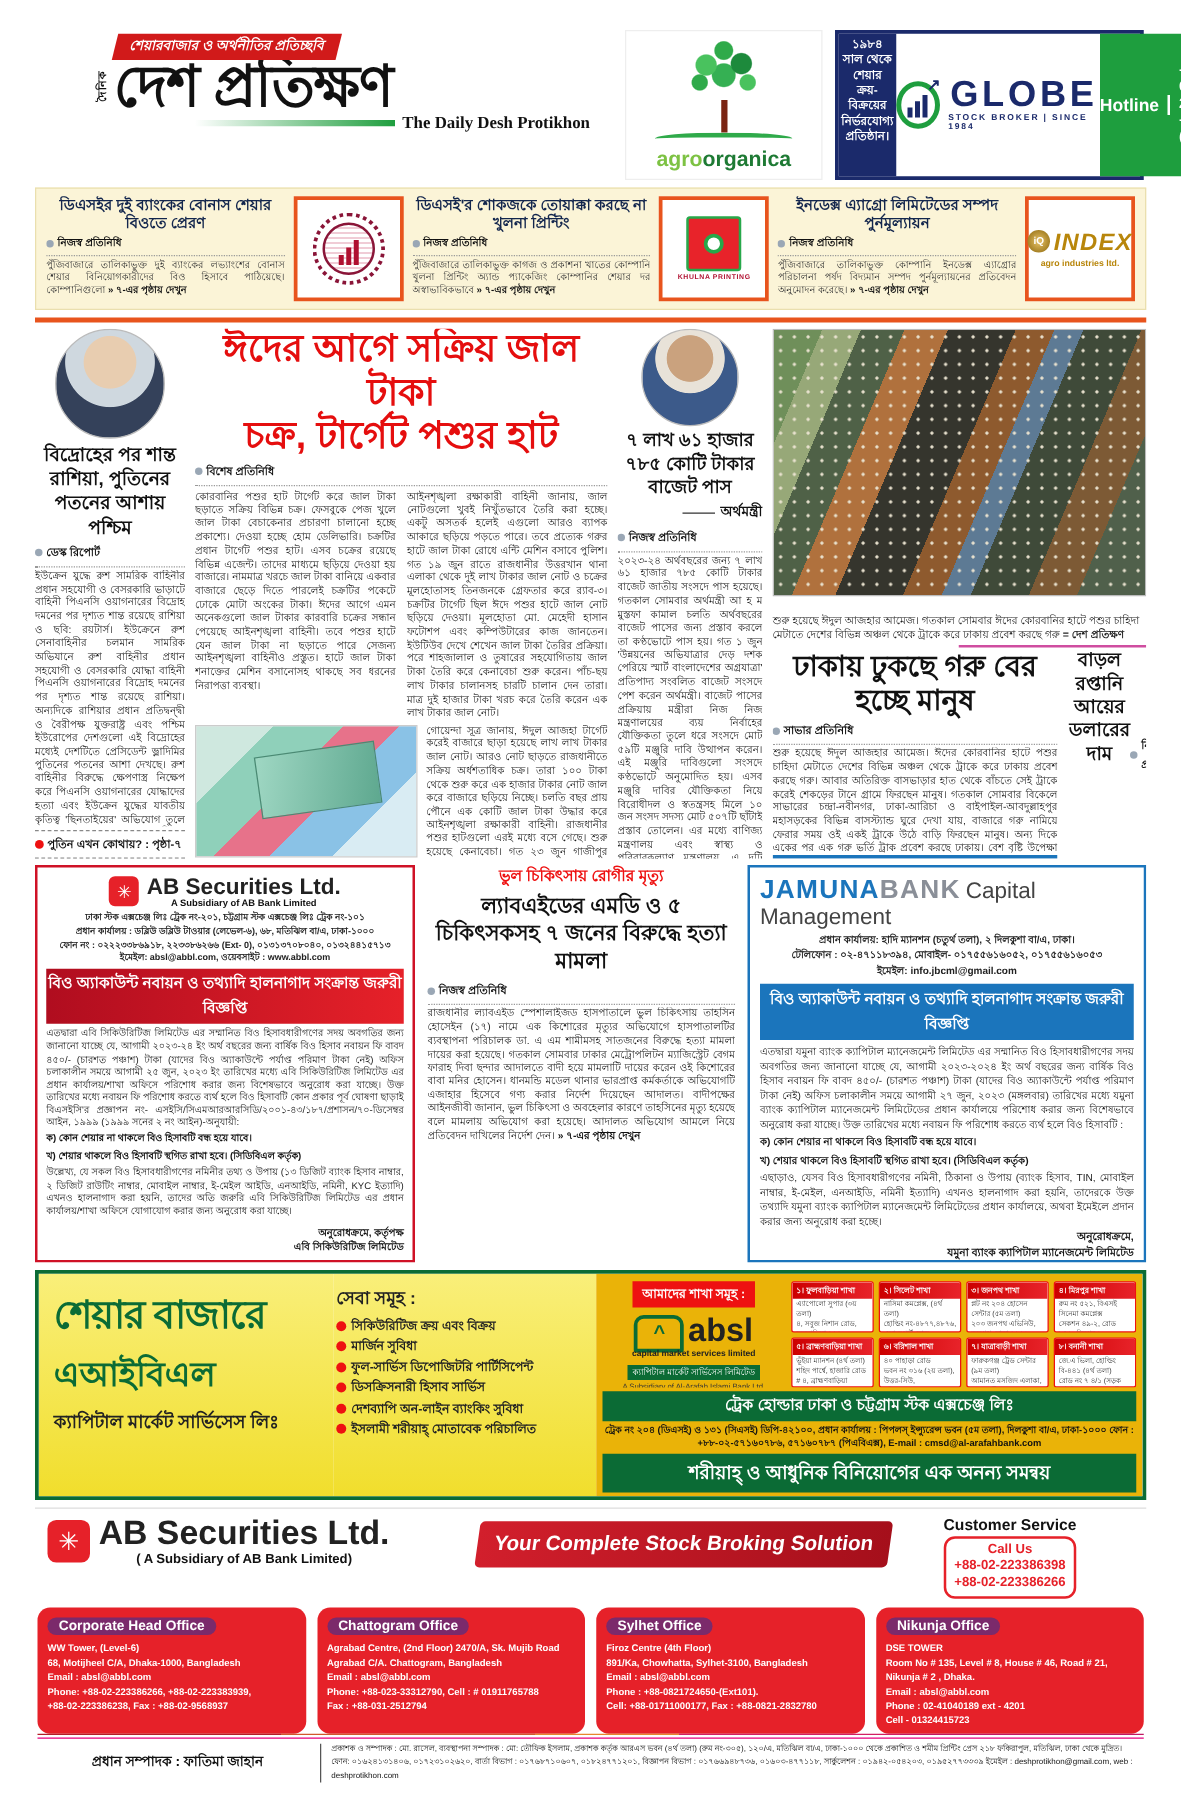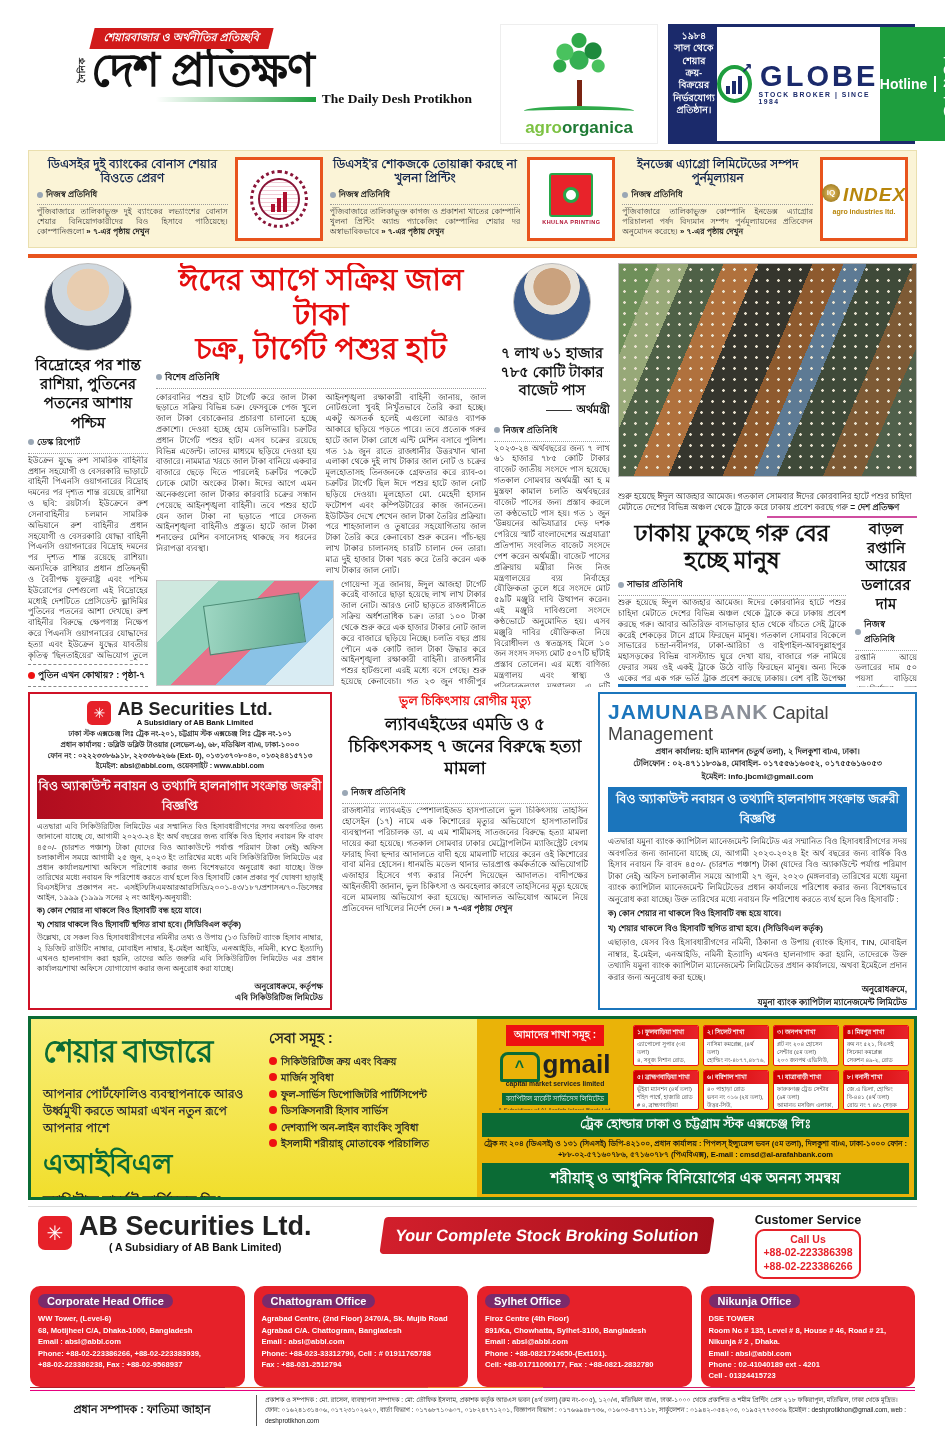--- a/index.html
+++ b/index.html
@@ -94,21 +94,21 @@
 .cattle{height:214px;border:1px solid #bbb;background:
  radial-gradient(#e9e2cf 1px,transparent 1.6px),
  linear-gradient(113deg,#6f8f5a 0 10%,#97a878 10% 18%,#4f6147 18% 27%,#b0713d 27% 36%,#35352d 36% 50%,#8e5a2e 50% 58%,#5d7a94 58% 64%,#3f4a39 64% 76%,#7d5a35 76% 86%,#50604b 86%);
  background-size:11px 11px,cover}
 .caption{font-size:8.4px;line-height:1.3;margin-top:14px;color:#222}
 .credit{font-weight:bold;white-space:nowrap}
 .pink-rule{height:2px;background:#cf4da0;width:150px;margin:3px 0 2px auto}
 .cow-row{display:flex;gap:9px;flex:1;overflow:hidden}
 .cow{width:228px;flex:none;display:flex;flex-direction:column;overflow:hidden}
 .cow h2{font-size:23px;font-weight:bold;text-align:center;line-height:1.18}
-.dollar{flex:1;display:flex;flex-direction:column;overflow:hidden}
+.dollar{flex:1;display:flex;flex-direction:row;overflow:hidden}
 .dollar h3{font-size:15px;font-weight:bold;text-align:center;line-height:1.25}
 .blue-rule{height:3px;background:#1b75bc;margin-top:2px}
 
 .mid{display:flex;gap:8px;height:318px;margin-top:5px;overflow:hidden}
 .absn{width:304px;flex:none;border:2px solid #cf1126;padding:5px 7px;display:flex;flex-direction:column;overflow:hidden}
 .brandrow{display:flex;align-items:center;justify-content:center;gap:6px}
 .ab-mark{width:24px;height:24px;background:#e62129;border-radius:5px;color:#fff;display:flex;align-items:center;justify-content:center;font-size:14px;flex:none}
 .absn-title{font-size:18px;font-weight:bold;color:#222}
 .absn-sub{font-size:7.5px;font-weight:bold;text-align:center;margin-top:-2px}
 .absn-lines{font-size:7.2px;font-weight:bold;text-align:center;line-height:1.5;margin-top:2px;color:#222}
@@ -423,21 +423,20 @@
       <div class="jam-sign">
         <div>অনুরোধক্রমে,</div>
         <div>যমুনা ব্যাংক ক্যাপিটাল ম্যানেজমেন্ট লিমিটেড</div>
       </div>
     </div>
   </div>
 
   <div class="aibl">
     <div class="aibl-left">
       <div class="aibl-title">শেয়ার বাজারে</div>
-      <div class="aibl-pitch">আপনার পোর্টফোলিও ব্যবস্থাপনাকে আরও উর্ধ্বমুখী করতে আমরা এখন নতুন রূপে আপনার পাশে</div>
       <div class="aibl-brand">এআইবিএল</div>
       <div class="aibl-brandsub">ক্যাপিটাল মার্কেট সার্ভিসেস লিঃ</div>
     </div>
     <div class="aibl-services">
       <div class="svc-title">সেবা সমূহ :</div>
       <div class="svc">
           <span class="rdot"></span>
           <span>সিকিউরিটিজ ক্রয় এবং বিক্রয়</span>
         </div>
       <div class="svc">
@@ -459,21 +458,21 @@
       <div class="svc">
           <span class="rdot"></span>
           <span>ইসলামী শরীয়াহ্ মোতাবেক পরিচালিত</span>
         </div>
     </div>
     <div class="aibl-right">
       <div class="aibl-top">
         <div class="aibl-brandcol">
           <span class="branch-badge">আমাদের শাখা সমূহ :</span>
           <div>
-            <span class="house">^</span><span class="aibl-word">gmail</span>
+            <span class="house">^</span><span class="aibl-word">absl</span>
           </div>
           <div class="aibl-l1">capital market services limited</div>
           <div class="aibl-l2">ক্যাপিটাল মার্কেট সার্ভিসেস লিমিটেড</div>
           <div class="aibl-l3">A Subsidiary of Al-Arafah Islami Bank Ltd.</div>
         </div>
         <div class="branches">
           <div class="branch">
               <div class="branch-h">১। ফুলবাড়িয়া শাখা</div>
               <div class="branch-b">
                 <div>এ্যাপোলো সুপার (৩য় তলা)</div>

